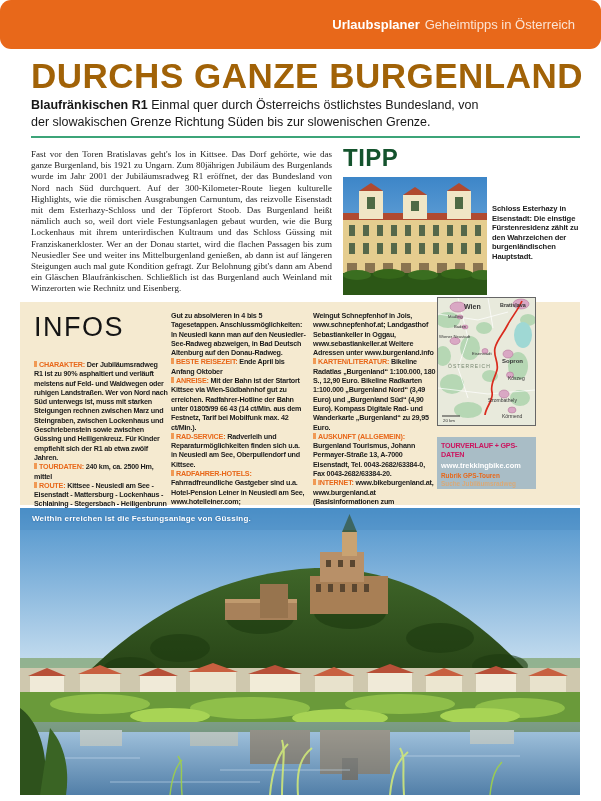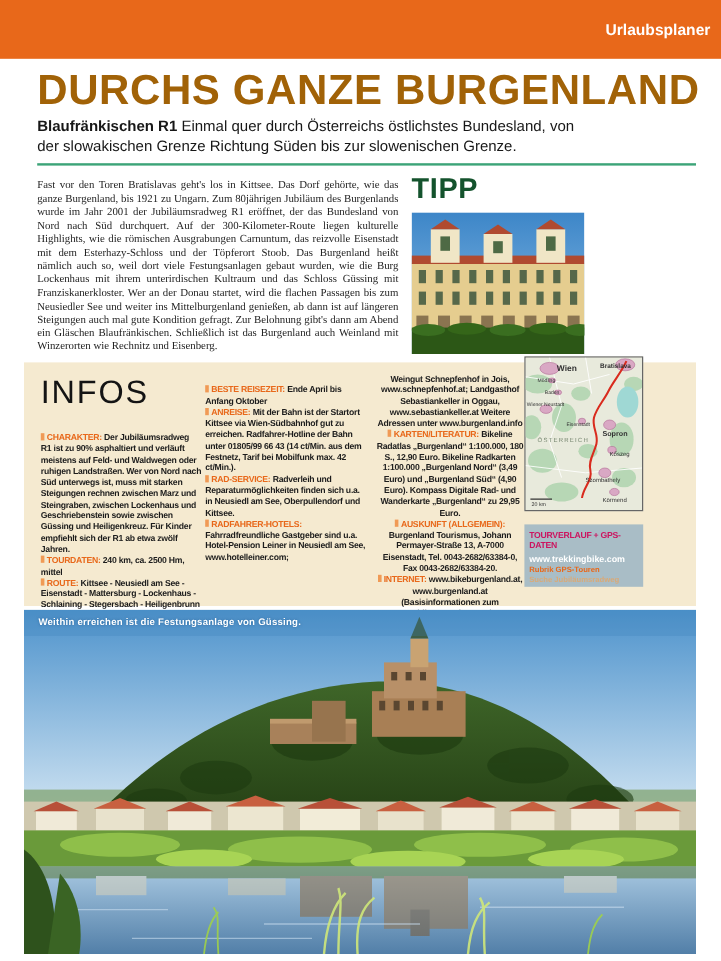--- a/index.html
+++ b/index.html
@@ -1,21 +1,21 @@
 <!DOCTYPE html>
 <html><head>
 <meta charset="utf-8">
 <style>
   html,body{margin:0;padding:0;background:#ffffff;}
   .page{position:relative;width:601px;height:801px;background:#ffffff;overflow:hidden;
         font-family:"Liberation Sans",sans-serif;}
 
   
   .topbar{position:absolute;left:0;top:0;width:601px;height:49px;background:#e8681a;
-          display:flex;align-items:center;justify-content:flex-end;padding-right:4px;box-sizing:border-box;}
+          display:flex;align-items:center;justify-content:flex-end;padding-right:26px;box-sizing:border-box;border-radius:11px;}
   .topbar .bold{color:#ffffff;font-weight:bold;font-size:13px;margin-right:5px;}
   .topbar .reg{color:#fbe3d2;font-size:13px;}
 
   
   .headline{position:absolute;left:31px;top:56px;font-size:35px;font-weight:bold;color:#a16207;
             letter-spacing:0.5px;white-space:nowrap;}
   .subtitle{position:absolute;left:31px;top:97px;width:450px;font-size:12.5px;line-height:17px;color:#171717;}
   .subtitle b{font-weight:bold;}
   .greenrule{position:absolute;left:31px;top:136px;width:549px;height:2px;background:#3ca478;}
 
@@ -29,21 +29,21 @@
   .tipp-photo{position:absolute;left:343px;top:177px;width:144px;height:118px;}
   .tipp-caption{position:absolute;left:492px;top:204px;width:89px;font-size:7.6px;font-weight:bold;
                 line-height:9.6px;color:#222;letter-spacing:-0.1px;}
 
   
   .infos{position:absolute;left:20px;top:302px;width:560px;height:203px;background:#f5ead0;}
   .infos-head{position:absolute;left:14px;top:10px;font-size:27px;font-weight:normal;color:#141414;letter-spacing:1.5px;}
   .icol{position:absolute;font-size:7.2px;line-height:9.3px;font-weight:bold;color:#1c1c1c;letter-spacing:-0.2px;}
   .icol1{left:14px;top:58px;width:134px;}
   .icol2{left:151px;top:9px;width:136px;}
-  .icol3{left:293px;top:9px;width:124px;text-align:center;}
+  .icol3{left:293px;top:9px;width:124px;}
   .ilabel{color:#e8681a;}
   .marker{display:inline-block;width:3px;height:6px;background:#f09a55;margin-right:2px;}
 
   
   .map{position:absolute;left:417px;top:-5px;width:97px;height:127px;border:1px solid #666;background:#e8eadc;}
   .gpsbox{position:absolute;left:417px;top:135px;width:99px;height:52px;background:#a9bdc6;
           padding:4px 0 0 4px;box-sizing:border-box;}
   .gps-title{font-size:7.2px;font-weight:bold;color:#cc145f;letter-spacing:-0.2px;}
   .gps-url{font-size:7.4px;font-weight:bold;color:#ffffff;margin-top:2px;}
   .gps-l1{font-size:6.4px;font-weight:bold;color:#e8681a;margin-top:2px;}
@@ -56,20 +56,21 @@
   svg{display:block;}
   .maplbl{font-family:"Liberation Sans",sans-serif;fill:#333;}
 </style>
 </head>
 <body>
 
 <div class="page">
 
   <div class="topbar">
     <span class="bold">Urlaubsplaner</span>
+    <span class="reg">Geheimtipps in Österreich</span>
   </div>
 
   <div class="headline">DURCHS GANZE BURGENLAND</div>
   <div class="subtitle">
     <b>Blaufränkischen R1</b>
     <span>Einmal quer durch Österreichs östlichstes Bundesland, von der slowakischen Grenze Richtung Süden bis zur slowenischen Grenze.</span>
   </div>
   <div class="greenrule"></div>
 
   <div class="intro">Fast vor den Toren Bratislavas geht's los in Kittsee. Das Dorf gehörte, wie das ganze Burgenland, bis 1921 zu Ungarn. Zum 80jährigen Jubiläum des Burgenlands wurde im Jahr 2001 der Jubiläumsradweg R1 eröffnet, der das Bundesland von Nord nach Süd durchquert. Auf der 300-Kilometer-Route liegen kulturelle Highlights, wie die römischen Ausgrabungen Carnuntum, das reizvolle Eisenstadt mit dem Esterhazy-Schloss und der Töpferort Stoob. Das Burgenland heißt nämlich auch so, weil dort viele Festungsanlagen gebaut wurden, wie die Burg Lockenhaus mit ihrem unterirdischen Kultraum und das Schloss Güssing mit Franziskanerkloster. Wer an der Donau startet, wird die flachen Passagen bis zum Neusiedler See und weiter ins Mittelburgenland genießen, ab dann ist auf längeren Steigungen auch mal gute Kondition gefragt. Zur Belohnung gibt's dann am Abend ein Gläschen Blaufränkischen. Schließlich ist das Burgenland auch Weinland mit Winzerorten wie Rechnitz und Eisenberg.</div>
@@ -135,32 +136,33 @@
       </g>
 
       <rect x="0" y="96" width="144" height="22" fill="#2c5716"></rect>
       <ellipse cx="14" cy="98" rx="14" ry="5" fill="#3a6e20"></ellipse>
       <ellipse cx="46" cy="97" rx="16" ry="5" fill="#356619"></ellipse>
       <ellipse cx="80" cy="98" rx="15" ry="5" fill="#3a6e20"></ellipse>
       <ellipse cx="114" cy="97" rx="16" ry="5" fill="#356619"></ellipse>
       <ellipse cx="140" cy="98" rx="12" ry="5" fill="#3a6e20"></ellipse>
     </svg>
   </div>
+  <div class="tipp-caption">Schloss Esterhazy in Eisenstadt: Die einstige Fürstenresidenz zählt zu den Wahrzeichen der burgenländischen Hauptstadt.</div>
 
   <div class="infos">
     <div class="infos-head">INFOS</div>
 
     <div class="icol icol1">
       <span class="marker"></span><span class="ilabel">CHARAKTER:</span> <span>Der Jubiläumsradweg R1 ist zu 90% asphaltiert und verläuft meistens auf Feld- und Waldwegen oder ruhigen Landstraßen. Wer von Nord nach Süd unterwegs ist, muss mit starken Steigungen rechnen zwischen Marz und Steingraben, zwischen Lockenhaus und Geschriebenstein sowie zwischen Güssing und Heiligenkreuz. Für Kinder empfiehlt sich der R1 ab etwa zwölf Jahren.</span><br>
       <span class="marker"></span><span class="ilabel">TOURDATEN:</span> <span>240 km, ca. 2500 Hm, mittel</span><br>
       <span class="marker"></span><span class="ilabel">ROUTE:</span> <span>Kittsee - Neusiedl am See - Eisenstadt - Mattersburg - Lockenhaus - Schlaining - Stegersbach - Heiligenbrunn - Kalch.</span>
     </div>
 
     <div class="icol icol2">
-      <br>
+      <span>Gut zu absolvieren in 4 bis 5 Tagesetappen. Anschlussmöglichkeiten: In Neusiedl kann man auf den Neusiedler-See-Radweg abzweigen, in Bad Deutsch Altenburg auf den Donau-Radweg.</span><br>
       <span class="marker"></span><span class="ilabel">BESTE REISEZEIT:</span> <span>Ende April bis Anfang Oktober</span><br>
       <span class="marker"></span><span class="ilabel">ANREISE:</span> <span>Mit der Bahn ist der Startort Kittsee via Wien-Südbahnhof gut zu erreichen. Radfahrer-Hotline der Bahn unter 01805/99 66 43 (14 ct/Min. aus dem Festnetz, Tarif bei Mobilfunk max. 42 ct/Min.).</span><br>
       <span class="marker"></span><span class="ilabel">RAD-SERVICE:</span> <span>Radverleih und Reparaturmöglichkeiten finden sich u.a. in Neusiedl am See, Oberpullendorf und Kittsee.</span><br>
       <span class="marker"></span><span class="ilabel">RADFAHRER-HOTELS:</span> <span>Fahrradfreundliche Gastgeber sind u.a. Hotel-Pension Leiner in Neusiedl am See, www.hotelleiner.com;</span>
     </div>
 
     <div class="icol icol3">
       <span>Weingut Schnepfenhof in Jois, www.schnepfenhof.at; Landgasthof Sebastiankeller in Oggau, www.sebastiankeller.at Weitere Adressen unter www.burgenland.info</span><br>
       <span class="marker"></span><span class="ilabel">KARTEN/LITERATUR:</span> <span>Bikeline Radatlas „Burgenland“ 1:100.000, 180 S., 12,90 Euro. Bikeline Radkarten 1:100.000 „Burgenland Nord“ (3,49 Euro) und „Burgenland Süd“ (4,90 Euro). Kompass Digitale Rad- und Wanderkarte „Burgenland“ zu 29,95 Euro.</span><br>
       <span class="marker"></span><span class="ilabel">AUSKUNFT (ALLGEMEIN):</span> <span>Burgenland Tourismus, Johann Permayer-Straße 13, A-7000 Eisenstadt, Tel. 0043-2682/63384-0, Fax 0043-2682/63384-20.</span><br>

